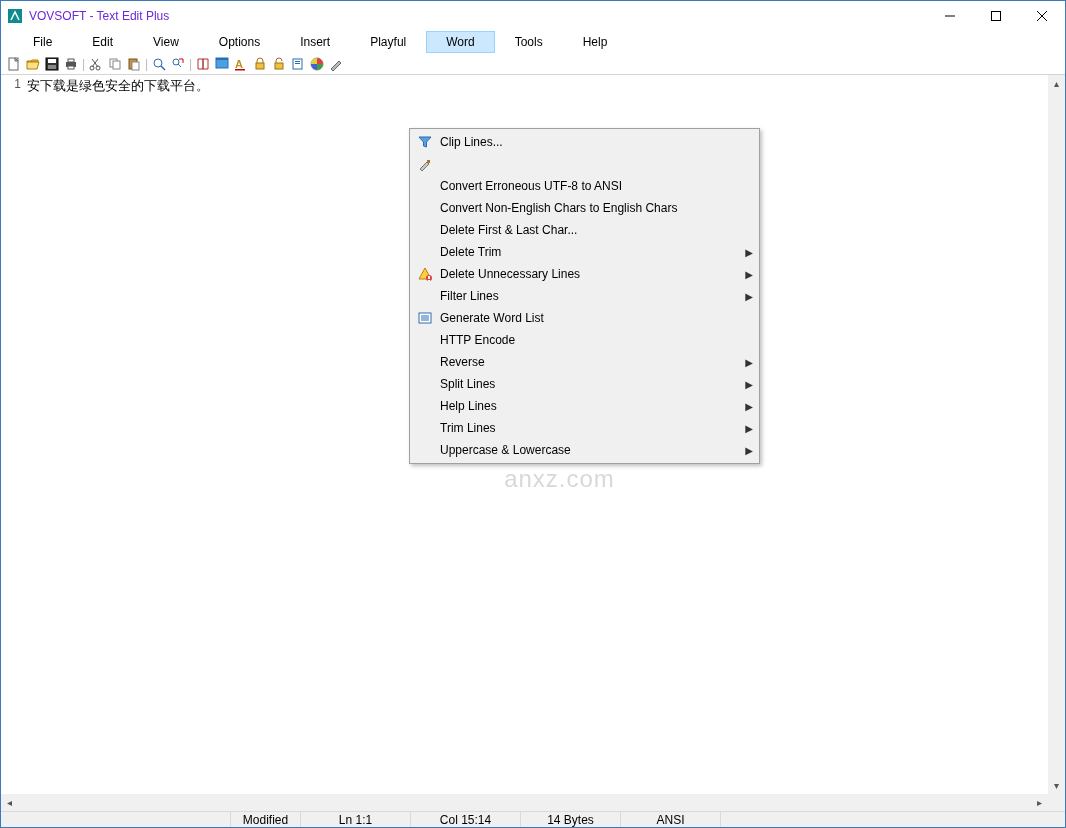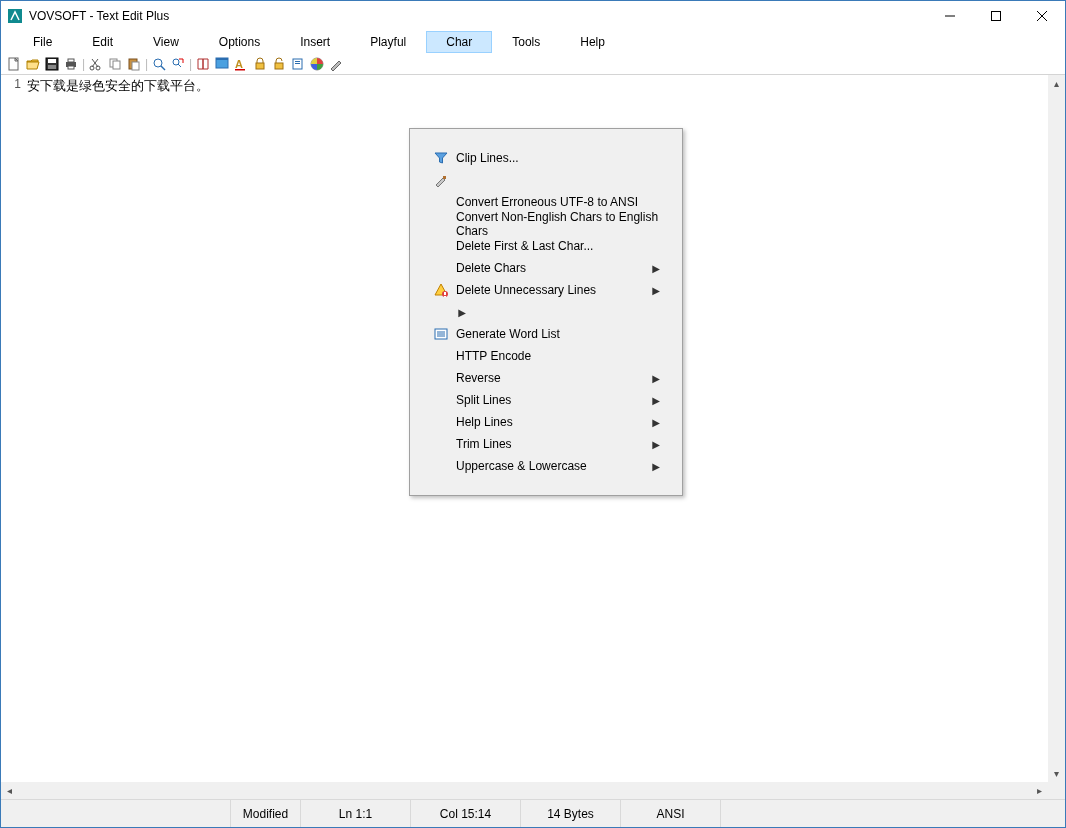--- a/index.html
+++ b/index.html
@@ -1,42 +1,42 @@
 <!DOCTYPE html>
 <html><head>
 <meta charset="utf-8">
 <style>
 * { box-sizing: border-box; margin: 0; padding: 0; }
 html, body { width: 1066px; height: 828px; font-family: "Segoe UI", Tahoma, sans-serif; font-size: 12px; overflow: hidden; background: #fff; }
 .window { width: 1066px; height: 828px; border: 1px solid #3a7ab8; display: flex; flex-direction: column; background: #fff; }
 .titlebar { height: 30px; display: flex; align-items: center; background: #fff; padding-left: 6px; }
 .titlebar .icon { width: 16px; height: 16px; margin-right: 6px; display:inline-flex; align-items:center; justify-content:center; }
-.titlebar .title { flex: 1; color: #000000; font-size: 12px; }
+.titlebar .title { flex: 1; color: #6d28d9; font-size: 12px; }
 .titlebar .ctrl { width: 46px; height: 30px; display: inline-flex; align-items: center; justify-content: center; font-size: 14px; color: #222; }
 .menubar { height: 22px; display: flex; align-items: stretch; background: #fff; border-bottom: 0; padding-left: 12px; }
 .menuitem { padding: 3px 20px; display: inline-flex; align-items: center; font-size: 12px; color: #000; }
 .menuitem.active { background: #cce8ff; border: 1px solid #99d1ff; padding: 2px 19px; }
 .toolbar { height: 22px; display: flex; align-items: center; padding: 1px 4px; gap: 1px; background: #fff; border-bottom: 1px solid #d4d4d4; }
 .tbtn { width: 18px; height: 18px; display: inline-flex; align-items: center; justify-content: center; }
 .tsep { width: 5px; height: 18px; display:inline-flex; align-items:center; justify-content:center; color:#bbb; }
 .editor { flex: 1; position: relative; background: #fff; display: flex; }
 .gutter { width: 26px; text-align: right; padding-right: 6px; padding-top: 2px; color: #555; font-size: 12px; user-select:none; }
 .textarea { flex: 1; padding-top: 2px; font-size: 13px; color: #000; position:relative; }
 .line { white-space: pre; }
 .scrollbar-v { width: 17px; background: #f0f0f0; position: relative; }
 .scrollbar-v .up, .scrollbar-v .down { height: 17px; display:flex; align-items:center; justify-content:center; color:#555; font-size:10px; }
 .scrollbar-v .track { position:absolute; top:17px; bottom:17px; left:0; right:0; }
 .scrollbar-v .down { position:absolute; bottom:0; left:0; right:0; }
 .scrollbar-h { height: 17px; background: #f0f0f0; display:flex; }
 .scrollbar-h .left, .scrollbar-h .right { width:17px; display:flex; align-items:center; justify-content:center; color:#555; font-size:10px; }
 .scrollbar-h .track { flex:1; }
-.statusbar { height: 28px; background: #f0f0f0; display: flex; align-items: center; font-size: 12px; border-top: 1px solid #d9d9d9; }
+.statusbar { height: 16px; background: #f0f0f0; display: flex; align-items: center; font-size: 12px; border-top: 1px solid #d9d9d9; }
 .status-cell { padding: 0 10px; border-right: 1px solid #d9d9d9; height: 100%; display:flex; align-items:center; min-width: 70px; justify-content: center; }
 .status-cell.first { width: 230px; border-right: 1px solid #d9d9d9; }
-.dropdown { position: absolute; left: 408px; top: 53px; width: 274px; background: #f0f0f0; border: 1px solid #a0a0a0; box-shadow: 2px 2px 4px rgba(0,0,0,0.25); z-index: 100; padding: 18px; }
+.dropdown { position: absolute; left: 408px; top: 53px; width: 351px; background: #f0f0f0; border: 1px solid #a0a0a0; box-shadow: 2px 2px 4px rgba(0,0,0,0.25); z-index: 100; padding: 2px; }
 .dditem { height: 22px; display: flex; align-items: center; font-size: 12px; color: #000; position: relative; }
 .ddicon { width: 26px; display:inline-flex; align-items:center; justify-content:center; }
 .ddlabel { flex: 1; padding-left: 2px; }
 .ddarrow { width: 16px; text-align: center; font-size: 10px; color: #333; }
 .watermark { position:absolute; left:50%; top:50%; transform:translate(-50%,-50%); color:#d8d8d8; font-size:34px; text-align:center; pointer-events:none; line-height:1.2; font-weight:400; z-index:1;}
 .watermark .sub { font-size:24px; letter-spacing:1px;margin-left:44px; }
 .watermark .shield { width:70px; height:80px; background:#e4e4e4; border-radius:12px 12px 16px 16px; margin-right:10px; display:inline-block; vertical-align:middle; position:relative;}
 .watermark .shield::before { content:""; position:absolute; left:50%; top:-12px; width:26px; height:12px; background:#e4e4e4; border-radius:6px 6px 0 0; transform:translateX(-50%);}
 svg { display:block; }
 </style>
@@ -71,21 +71,21 @@
       </span>
   </div>
 
   <div class="menubar">
     <span class="menuitem">File</span>
     <span class="menuitem">Edit</span>
     <span class="menuitem">View</span>
     <span class="menuitem">Options</span>
     <span class="menuitem">Insert</span>
     <span class="menuitem">Playful</span>
-    <span class="menuitem active">Char</span>
+    <span class="menuitem active">Word</span>
     <span class="menuitem">Tools</span>
     <span class="menuitem">Help</span>
   </div>
 
   <div class="toolbar">
     <span class="tbtn">
         <svg width="14" height="14">
           <rect x="2" y="1" width="9" height="12" fill="#fff" stroke="#666"></rect>
           <path d="M8 1 L11 4 L8 4 Z" fill="#ccc" stroke="#666"></path>
         </svg>
@@ -247,37 +247,38 @@
         <div class="dditem">
           <span class="ddicon"></span>
           <span class="ddlabel">Convert Non-English Chars to English Chars</span>
         </div>
         <div class="dditem">
           <span class="ddicon"></span>
           <span class="ddlabel">Delete First &amp; Last Char...</span>
         </div>
         <div class="dditem">
           <span class="ddicon"></span>
-          <span class="ddlabel">Delete Chars</span>
+          <span class="ddlabel">Delete Trim</span>
           <span class="ddarrow">▶</span>
         </div>
         <div class="dditem">
           <span class="ddicon">
             <svg width="14" height="14">
               <path d="M7 1 L13 12 H1 Z" fill="#ffcf40" stroke="#c08000"></path>
               <circle cx="11" cy="11" r="3" fill="#e04040"></circle>
               <rect x="10" y="9" width="2" height="3" fill="#fff"></rect>
               <rect x="10" y="13" width="2" height="1" fill="#fff"></rect>
             </svg>
           </span>
           <span class="ddlabel">Delete Unnecessary Lines</span>
           <span class="ddarrow">▶</span>
         </div>
         <div class="dditem">
           <span class="ddicon"></span>
+          <span class="ddlabel">Filter Lines</span>
           <span class="ddarrow">▶</span>
         </div>
         <div class="dditem">
           <span class="ddicon">
             <svg width="14" height="14">
               <rect x="1" y="2" width="12" height="10" fill="#fff" stroke="#2a6db0"></rect>
               <line x1="3" y1="5" x2="11" y2="5" stroke="#2a6db0"></line>
               <line x1="3" y1="7" x2="11" y2="7" stroke="#2a6db0"></line>
               <line x1="3" y1="9" x2="11" y2="9" stroke="#2a6db0"></line>
             </svg>

